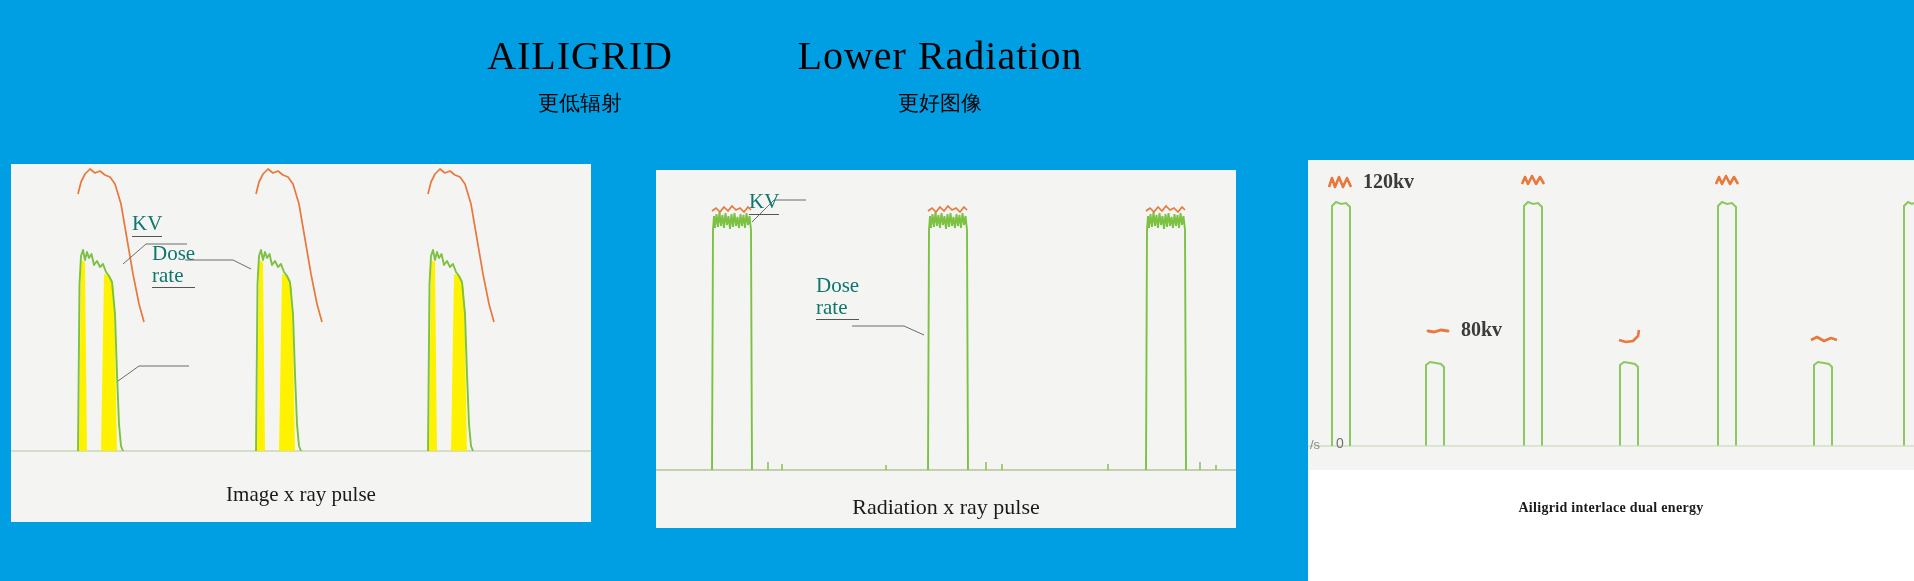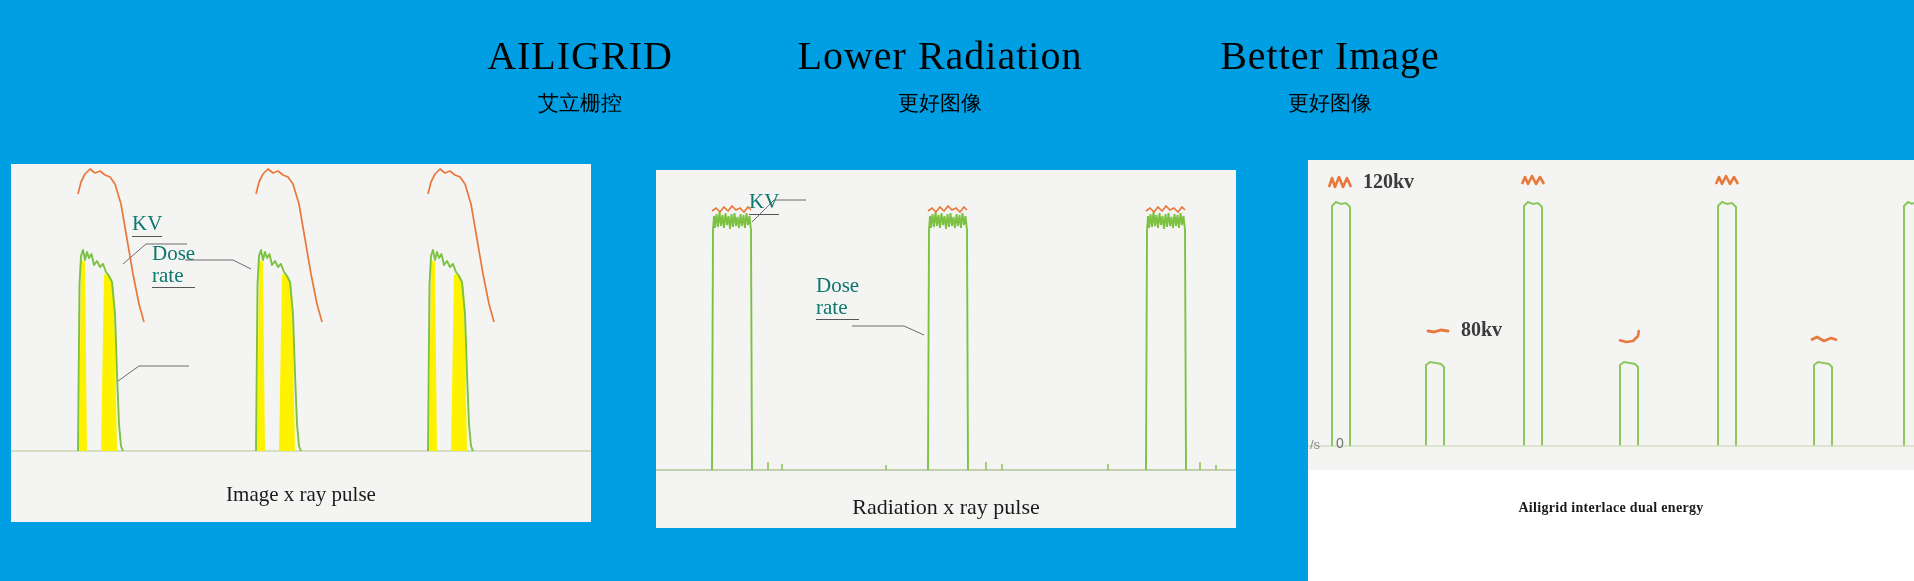--- a/index.html
+++ b/index.html
@@ -66,32 +66,28 @@
     font-size:14px;color:#6f6f6f;white-space:nowrap;
   }
 </style>
 </head>
 <body>
 
 <div class="header">
 
   <div class="hgroup" id="hg0">
     <div class="en">AILIGRID</div>
-    <div class="zh">艾立栅控</div>
+    <div class="zh">更低辐射</div>
   </div>
 
   <div class="hgroup" id="hg1">
     <div class="en">Lower Radiation</div>
     <div class="zh">更好图像</div>
   </div>
 
-  <div class="hgroup" id="hg2">
-    <div class="en">Better Image</div>
-    <div class="zh">更好图像</div>
-  </div>
 
 </div>
 
 <div class="panel" id="panel1">
   <div class="plotbox">
     <svg class="plotsvg" viewBox="0 0 580 358" preserveAspectRatio="none">
 
       <line x1="0" y1="287" x2="580" y2="287" stroke="#c8d6b4" stroke-width="1.4"></line>
 
       <path fill="#fff200" stroke="none" d="M 90 287 L 93 110 L 99 112 L 103 124 L 106 287 Z"></path>

